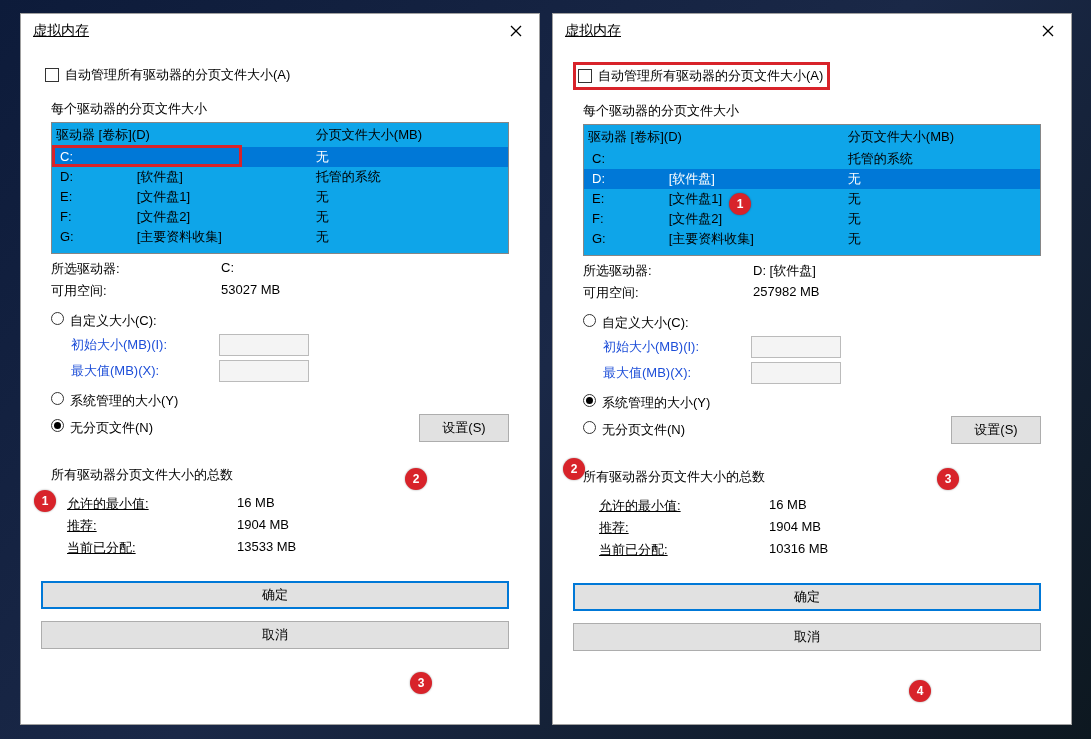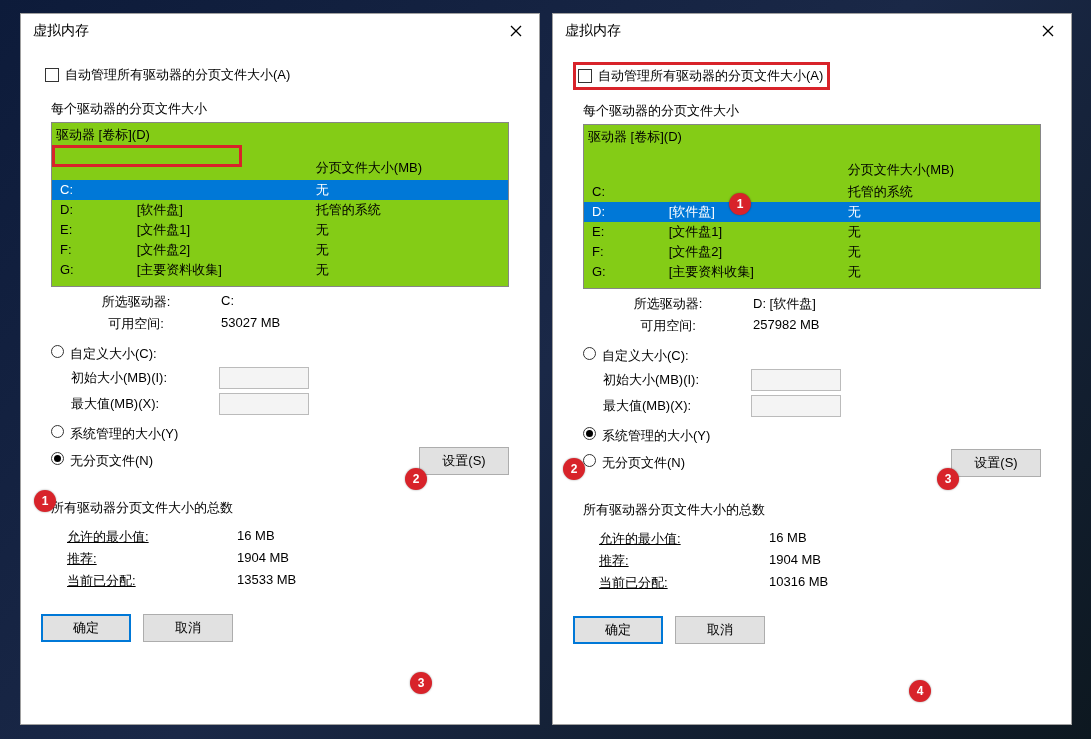--- a/index.html
+++ b/index.html
@@ -25,20 +25,21 @@
   .dialog.left { left: 20px; top: 13px; }
   .dialog.right { left: 552px; top: 13px; }
 
   .titlebar {
     display: flex;
     align-items: center;
     justify-content: space-between;
     height: 34px;
     padding: 0 0 0 12px;
     border-bottom: 0px solid #e0e0e0;
+    text-decoration: underline;
   }
   .titlebar span { font-size: 14px; }
   .close-btn {
     width: 46px;
     height: 30px;
     display: flex;
     align-items: center;
     justify-content: center;
     font-size: 16px;
     background: transparent;
@@ -72,28 +73,28 @@
     gap: 6px;
     margin-bottom: 6px;
   }
   .section-label {
     margin: 6px 0 4px 10px;
   }
 
   .listbox {
     border: 1px solid #868686;
     margin: 2px 10px 6px 10px;
-    background: #84cc16;
+    background: #0ea5e9;
   }
   .list-header {
     display: flex;
     padding: 3px 4px;
   }
   .col-drive { flex: 0 0 58%; }
-  .col-page { flex: 0 0 42%; margin-top: 33px; }
+  .col-page { flex: 0 0 42%; }
   .list-rows { }
   .list-row {
     display: flex;
     padding: 0 4px;
     line-height: 20px;
     height: 20px;
   }
   .list-row.selected {
     background: #0078d7;
     color: #fff;
@@ -106,21 +107,21 @@
     position: absolute;
     border: 3px solid #d8232a;
     pointer-events: none;
     z-index: 5;
   }
 
   .info-pair {
     display: flex;
     margin: 4px 10px 0 10px;
   }
-  .info-pair .k { flex: 0 0 170px; text-align: center; }
+  .info-pair .k { flex: 0 0 170px; }
   .info-pair .v { flex: 1; }
 
   .radio-row {
     display: flex;
     gap: 6px;
     margin: 4px 0 4px 10px;
   }
   .radio {
     width: 13px;
     height: 13px;
@@ -133,21 +134,21 @@
   }
   .radio.checked::after {
     content: "";
     width: 7px;
     height: 7px;
     border-radius: 50%;
     background: #000;
     display: block;
   }
 
-  .disabled-label { color: #000000; }
+  .disabled-label { color: #1d4ed8; }
   .input-pair {
     display: flex;
     align-items: center;
     margin: 4px 0 4px 30px;
     gap: 8px;
   }
   .input-pair .k { flex: 0 0 140px; }
   .input-pair .inp {
     width: 90px;
     height: 22px;
@@ -178,20 +179,21 @@
     display: flex;
     margin: 4px 0 0 16px;
   }
   .total-pair .k { flex: 0 0 170px; text-decoration: underline; }
 
   .footer-btns {
     display: flex;
     justify-content: flex-start;
     gap: 12px;
     margin: 20px 10px 0 0;
+    flex-direction: column;
   }
 
   .num-badge {
     position: absolute;
     width: 22px;
     height: 22px;
     border-radius: 50%;
     background: #d8232a;
     color: #fff;
     display: flex;

